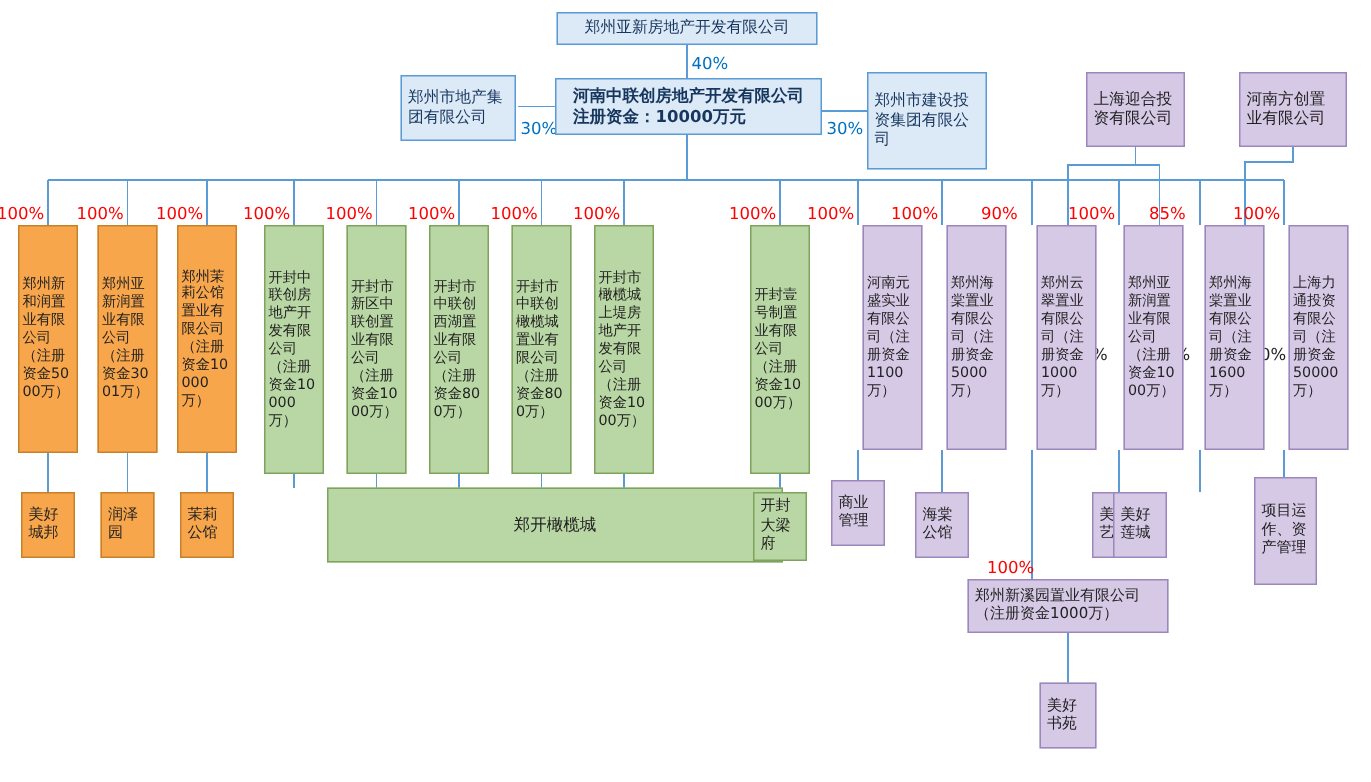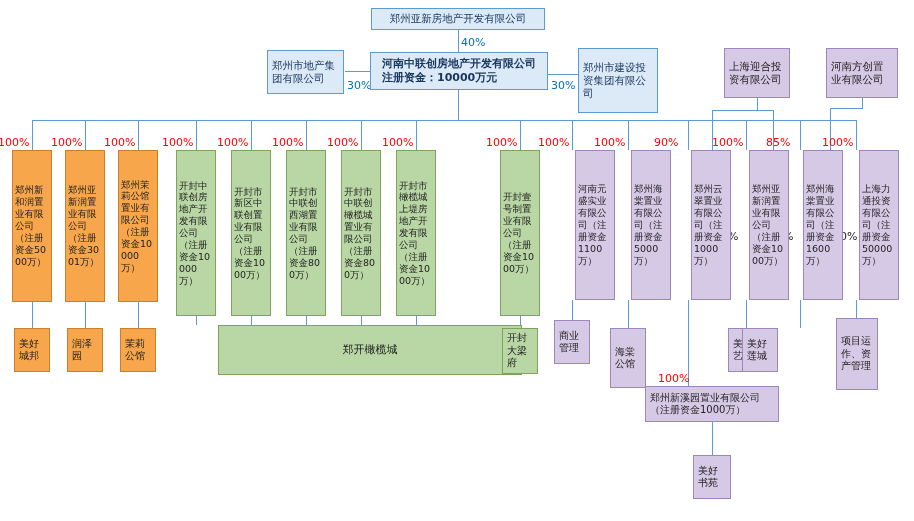--- a/index.html
+++ b/index.html
@@ -142,21 +142,21 @@
     <span class="stake red">100%</span>
     <div class="box col c-purple">上海力通投资有限公司（注册资金50000万）</div>
   </div>
 
   <div class="box proj c-orange" style="left:14px;top:328px;width:36px;height:44px">美好城邦</div>
   <div class="box proj c-orange" style="left:67px;top:328px;width:36px;height:44px">润泽园</div>
   <div class="box proj c-orange" style="left:120px;top:328px;width:36px;height:44px">茉莉公馆</div>
   <div class="box wide c-green" style="left:186px;top:325px;width:304px;height:50px">郑开橄榄城</div>
   <div class="box proj c-green" style="left:502px;top:328px;width:36px;height:46px">开封大梁府</div>
   <div class="box proj c-purple" style="left:554px;top:320px;width:36px;height:44px">商业管理</div>
-  <div class="box proj c-purple" style="left:610px;top:328px;width:36px;height:60px">海棠公馆</div>
+  <div class="box proj c-purple" style="left:610px;top:328px;width:36px;height:44px">海棠公馆</div>
   <div class="box proj c-purple" style="left:728px;top:328px;width:36px;height:44px">美好艺境</div>
   <div class="box proj c-purple" style="left:742px;top:328px;width:36px;height:44px">美好莲城</div>
   <div class="box proj c-purple" style="left:836px;top:318px;width:42px;height:72px">项目运作、资产管理</div>
 
   <div class="stake red" style="left:658px;top:372px">100%</div>
   <div class="box proj c-purple" style="left:645px;top:386px;width:134px;height:36px">郑州新溪园置业有限公司（注册资金1000万）</div>
   <div class="box proj c-purple" style="left:693px;top:455px;width:38px;height:44px">美好书苑</div>
 
 </div>
 

